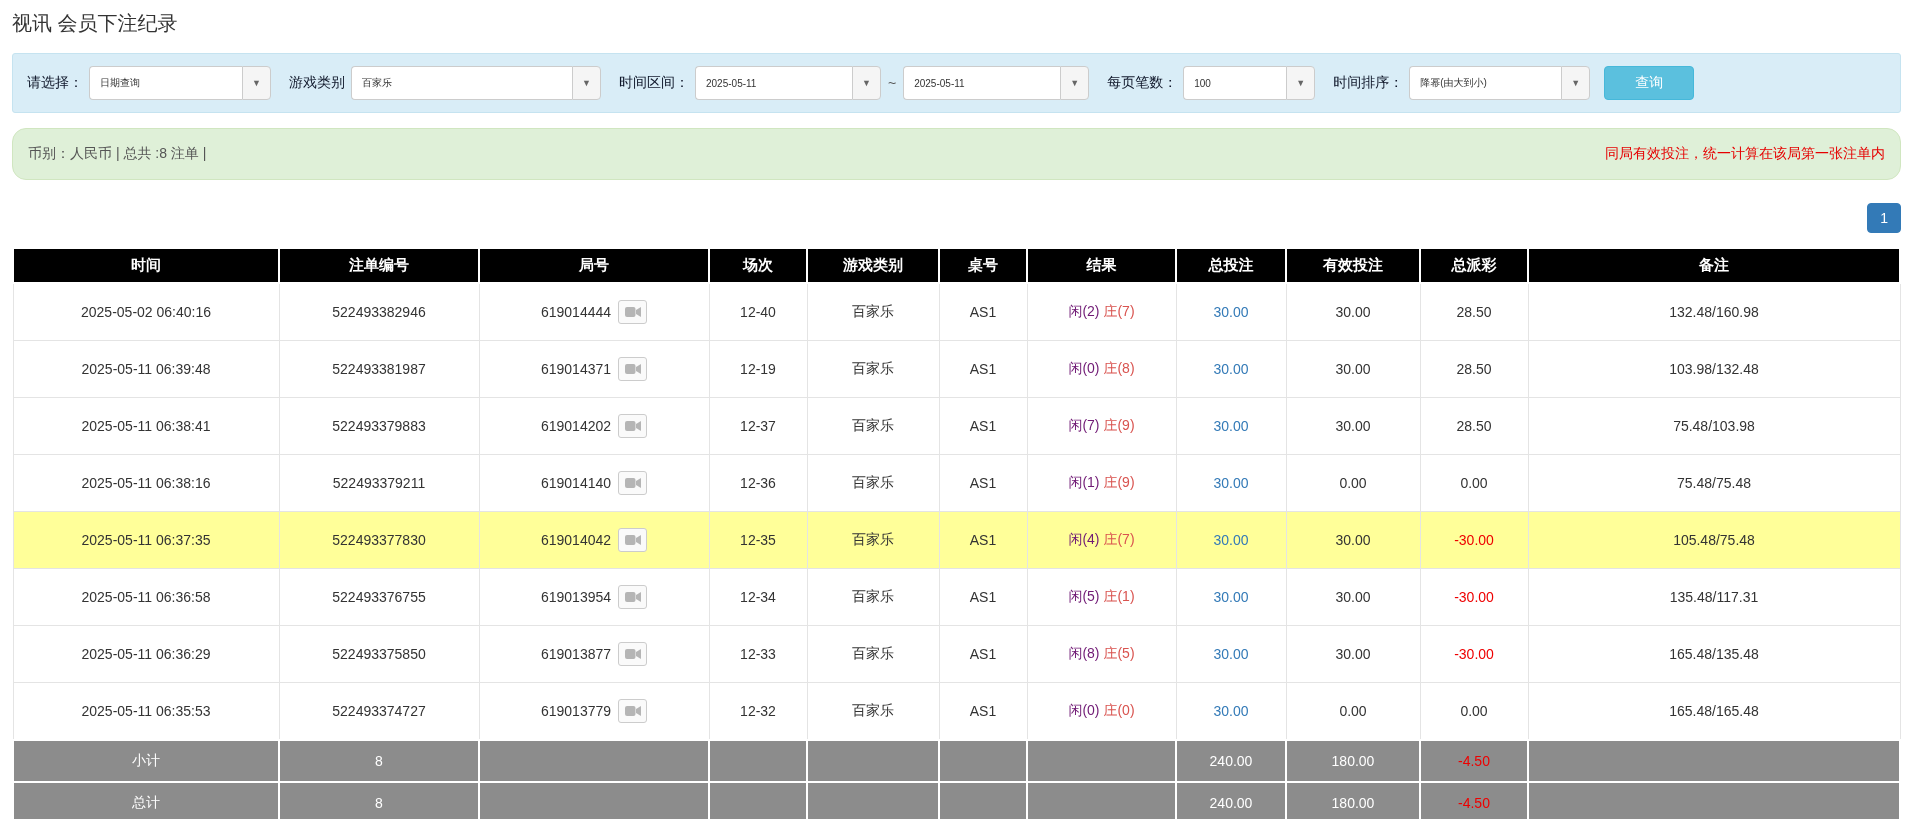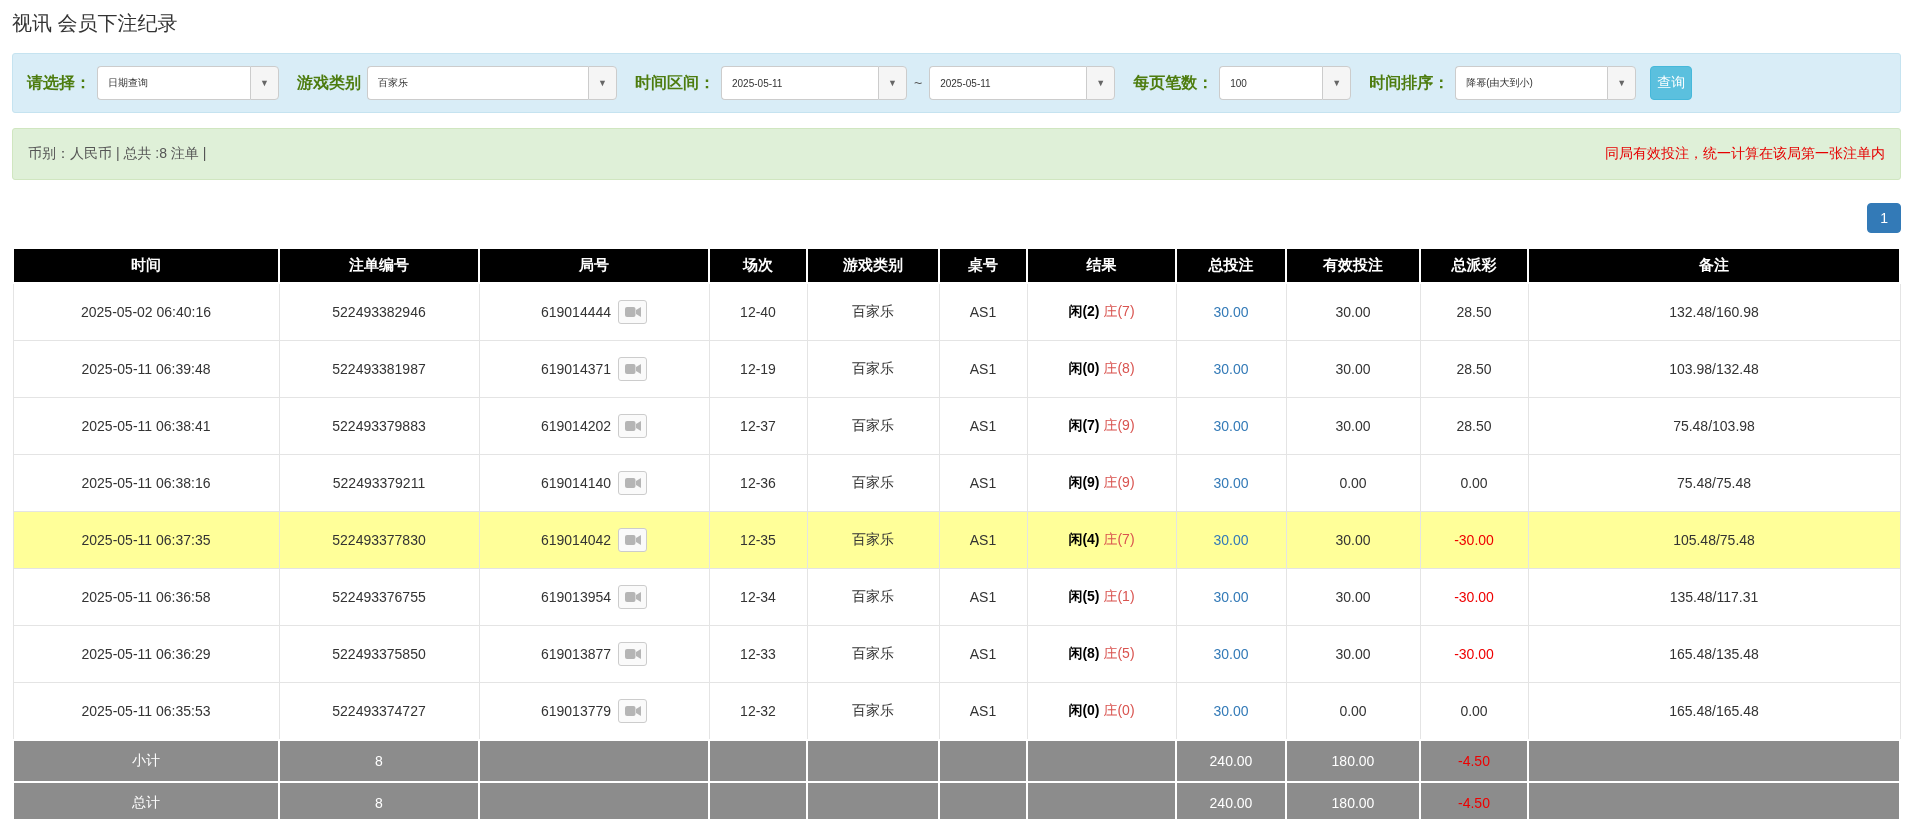--- a/index.html
+++ b/index.html
@@ -8,41 +8,41 @@
     font-family:"Liberation Sans","DejaVu Sans",sans-serif;
   }
   .page{padding:10px 12px 0;}
   .page-title{font-size:20px;color:#333;font-weight:400;margin:0 0 16px;}
 
   
   .filter-bar{
     background:#d9edf7;border:1px solid #c5e3f0;border-radius:3px;
     height:58px;display:flex;align-items:center;padding:0 14px;
   }
-  .f-label{color:#4d7c0f;font-size:16px;font-weight:700;white-space:nowrap;margin:0 6px 0 18px;}
+  .f-label{color:#0f172a;font-size:14px;font-weight:400;white-space:nowrap;margin:0 6px 0 18px;}
   .f-label.first{margin-left:0;}
   .tilde{color:#555;font-size:14px;margin:0 7px;}
   .combo{display:flex;height:34px;}
   .combo-text{
     background:#fff;border:1px solid #ccc;border-right:none;border-radius:4px 0 0 4px;
     display:flex;align-items:center;padding:0 10px;font-size:10px;color:#333;white-space:nowrap;overflow:hidden;
   }
   .combo-btn{
     width:27px;border:1px solid #ccc;border-radius:0 4px 4px 0;background:#f5f5f5;
     display:flex;align-items:center;justify-content:center;color:#666;font-size:9px;cursor:pointer;
   }
   .w1{width:132px}.w2{width:200px}.w3{width:136px}.w4{width:82px}.w5{width:131px}
   .search-btn{
-    margin-left:14px;height:34px;padding:0 6px;background:#5bc0de;border:1px solid #46b8da;
+    margin-left:14px;height:34px;padding:0 30px;background:#5bc0de;border:1px solid #46b8da;
     border-radius:4px;color:#fff;font-size:14px;cursor:pointer;
   }
 
   
   .summary-bar{
-    margin-top:15px;background:#dff0d8;border:1px solid #d0e6c0;border-radius:3px;height:50px;
+    margin-top:15px;background:#dff0d8;border:1px solid #d0e6c0;border-radius:14px;height:50px;
     display:flex;align-items:center;justify-content:space-between;padding:0 15px;font-size:14px;
   }
   .summary-left{color:#555;}
   .summary-right{color:#e60000;}
 
   
   .pager{text-align:right;}
   .pager-top{margin:23px 0 14px;}
   .page-btn{
     display:inline-block;min-width:30px;padding:6px 12px;background:#337ab7;border:1px solid #337ab7;
@@ -59,21 +59,21 @@
     border:1px solid #e4e4e4;height:54px;text-align:center;vertical-align:middle;
     font-size:14px;color:#333;overflow:hidden;
   }
   tr.highlight td{background:#ffff99;}
   tfoot td{
     background:#8c8c8c;color:#fff;height:38px;border:2px solid #fff;
     text-align:center;vertical-align:middle;font-size:14px;
   }
   .neg{color:#ee0000;}
   .bet-link{color:#337ab7;cursor:pointer;}
-  .player{color:#000000;font-weight:bold;}
+  .player{color:#701a75;}
   .banker{color:#d9534f;}
   .round-cell{display:inline-flex;align-items:center;gap:7px;}
   .video-btn{
     display:inline-flex;width:27px;height:22px;border:1px solid #ccc;border-radius:3px;
     background:#fafafa;align-items:center;justify-content:center;cursor:pointer;
   }
 </style>
 </head>
 <body>
 
@@ -218,21 +218,21 @@
           <td>522493379211</td>
           <td><span class="round-cell">619014140<span class="video-btn">
                 <svg width="16" height="12" viewBox="0 0 16 12">
                   <rect x="0" y="1" width="10.5" height="10" rx="2" fill="#b5b5b5"></rect>
                   <path d="M11 4 L16 1 V11 L11 8 Z" fill="#b5b5b5"></path>
                 </svg>
               </span></span></td>
           <td>12-36</td>
           <td>百家乐</td>
           <td>AS1</td>
-          <td><span class="player">闲(9)</span> <span class="banker">庄(9)</span></td>
+          <td><span class="player">闲(1)</span> <span class="banker">庄(9)</span></td>
           <td><span class="bet-link">30.00</span></td>
           <td>0.00</td>
           <td><span class="">0.00</span></td>
           <td>75.48/75.48</td>
         </tr>
         <tr class="highlight">
           <td>2025-05-11 06:37:35</td>
           <td>522493377830</td>
           <td><span class="round-cell">619014042<span class="video-btn">
                 <svg width="16" height="12" viewBox="0 0 16 12">

